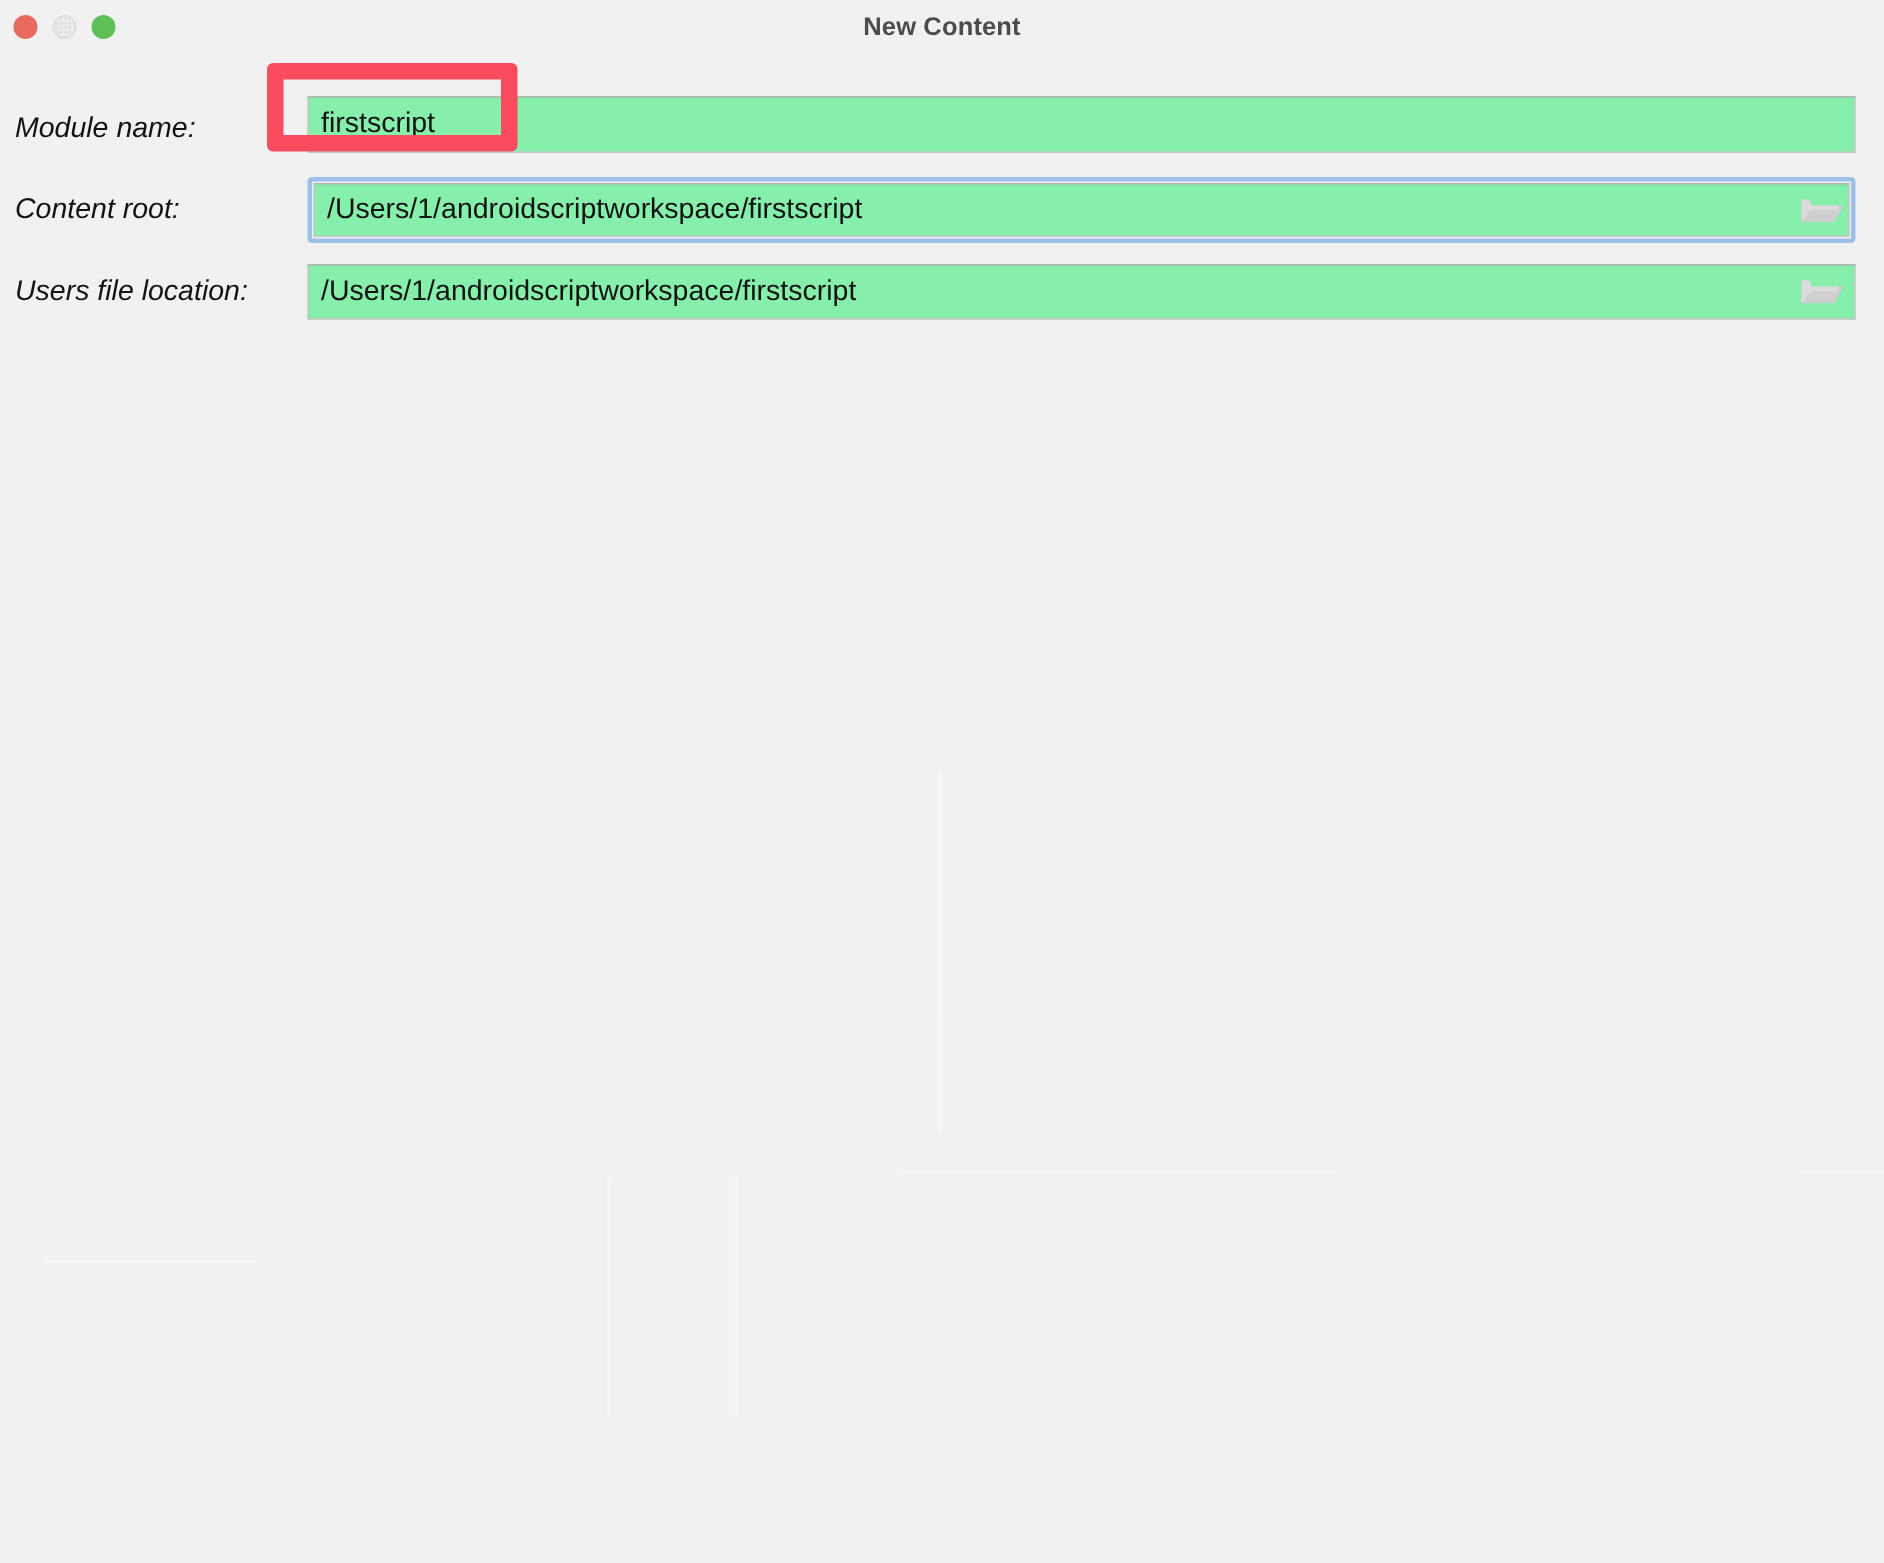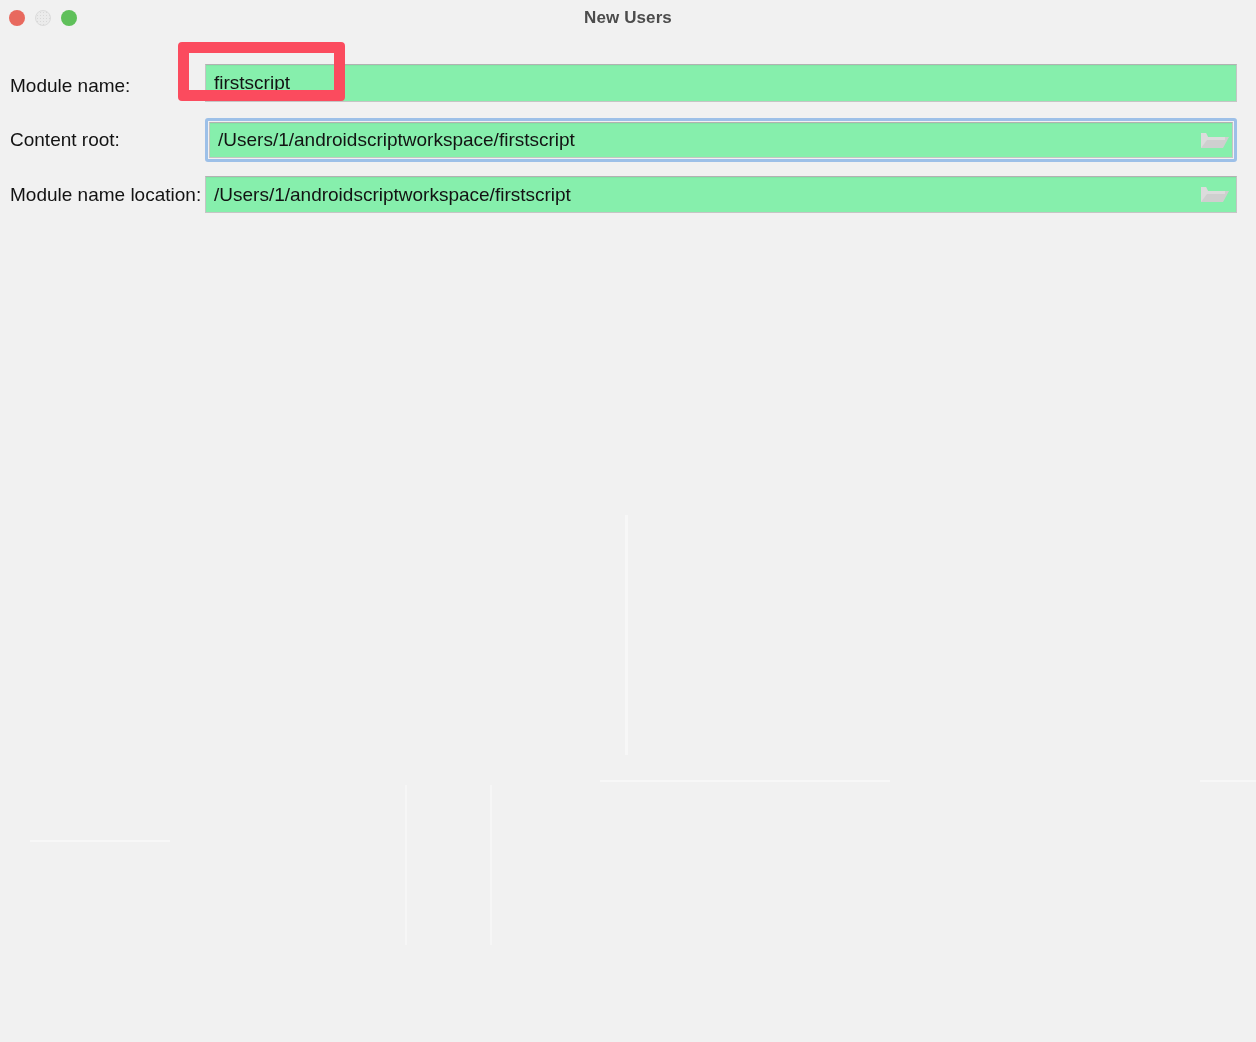--- a/index.html
+++ b/index.html
@@ -69,20 +69,21 @@
     position: absolute;
     left: 0;
     width: 1256px;
   }
   .field-label {
     position: absolute;
     font-size: 19px;
     color: #131313;
     white-space: nowrap;
     text-align: left;
+    font-style: italic;
   }
 
   .text-field {
     position: absolute;
     background: #86efac;
     border: 1px solid #c5c5c5;
     border-top-color: #b2b2b2;
     box-shadow: inset 0 1px 1px rgba(0,0,0,0.04);
     display: flex;
     align-items: center;
@@ -156,21 +157,21 @@
     <div class="ghost" style="left:1200px; top:780px; width:56px; height:2px;"></div>
     <div class="ghost" style="left:30px; top:840px; width:140px; height:2px;"></div>
   </div>
 
   <div class="titlebar">
     <div class="traffic-lights">
       <span class="tl tl-close"></span>
       <span class="tl tl-min"></span>
       <span class="tl tl-zoom"></span>
     </div>
-    <div class="window-title">New Users</div>
+    <div class="window-title">New Content</div>
   </div>
 
   <div class="form">
 
     <div class="field-row" style="top:0;">
       <div class="field-label" style="left:10px; top:75px;">Module name:</div>
       <div class="text-field" style="left:205px; top:64px; width:1032px; height:38px;">
         <span class="value" title="firstscript">firstscript</span>
       </div>
     </div>
@@ -183,21 +184,21 @@
       <div class="focus-ring" style="left:205px; top:118px; width:1032px; height:44px;"></div>
       <div class="folder-btn" style="left:1198px; top:127px;">
         <svg width="30" height="22" viewBox="0 0 30 22" aria-hidden="true">
           <path d="M1 4 L1 19 L23 19 L29 8 L8 8 L6 4 Z" fill="#cfcfcf"></path>
           <path d="M1 4 L6 4 L8 8 L25 8 L25 11 L7 11 L1 19 Z" fill="#dcdcdc"></path>
         </svg>
       </div>
     </div>
 
     <div class="field-row" style="top:0;">
-      <div class="field-label" style="left:10px; top:184px;">Module name location:</div>
+      <div class="field-label" style="left:10px; top:184px;">Users file location:</div>
       <div class="text-field" style="left:205px; top:176px; width:1032px; height:37px;">
         <span class="value" title="/Users/1/androidscriptworkspace/firstscript">/Users/1/androidscriptworkspace/firstscript</span>
       </div>
       <div class="folder-btn" style="left:1198px; top:181px;">
         <svg width="30" height="22" viewBox="0 0 30 22" aria-hidden="true">
           <path d="M1 4 L1 19 L23 19 L29 8 L8 8 L6 4 Z" fill="#cfcfcf"></path>
           <path d="M1 4 L6 4 L8 8 L25 8 L25 11 L7 11 L1 19 Z" fill="#dcdcdc"></path>
         </svg>
       </div>
     </div>

